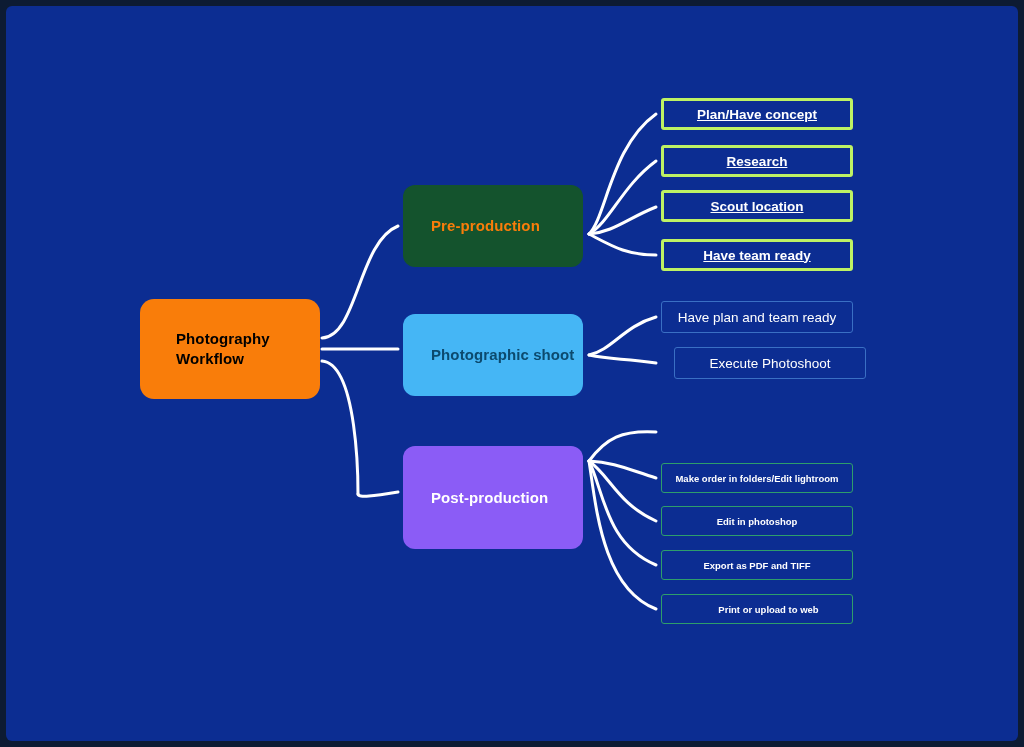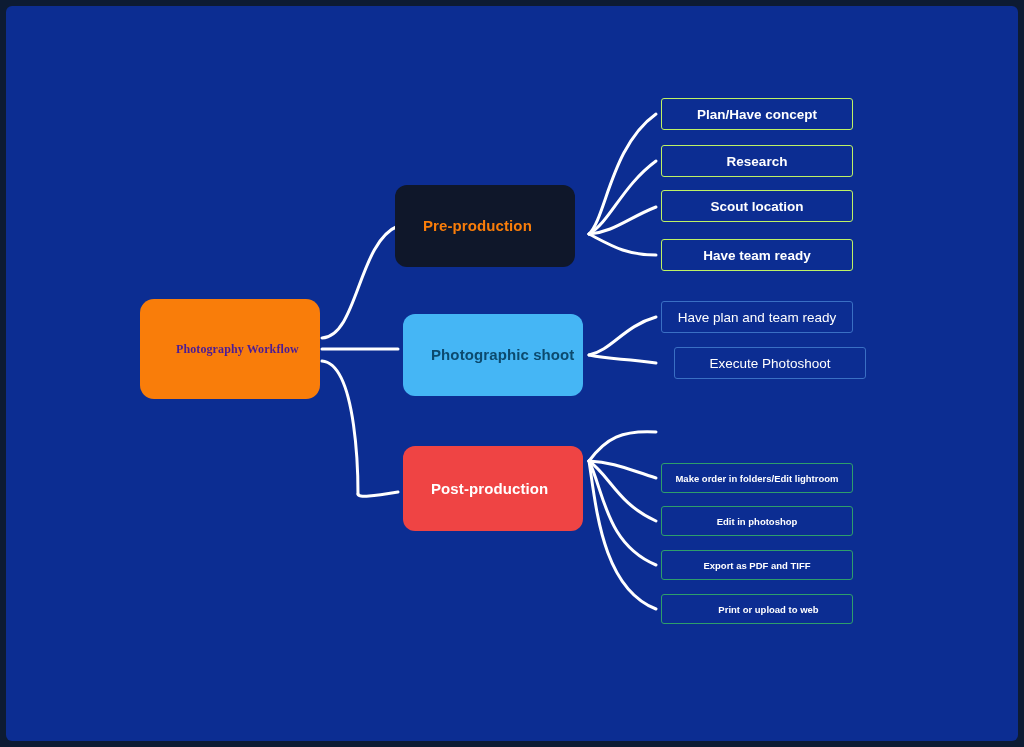--- a/index.html
+++ b/index.html
@@ -57,60 +57,59 @@
   .node-root {
     left: 134px;
     top: 293px;
     width: 180px;
     height: 100px;
     background: #f97d0a;
     border-radius: 14px;
     padding: 0 0 0 36px;
   }
   .node-root .node-label {
-    color: #4c1d95;
-    font-size: 12px;
+    color: #000000;
+    font-size: 15px;
     font-weight: bold;
     line-height: 1.35;
     letter-spacing: .1px;
-    font-family: Liberation Serif, serif;
   }
 
   
   .node-branch {
     width: 180px;
     height: 82px;
     border-radius: 12px;
     padding: 0 0 0 28px;
   }
   .node-branch .node-label {
     font-size: 15px;
     font-weight: bold;
     line-height: 1.32;
     letter-spacing: .1px;
   }
   .node-pre {
-    left: 389px;
+    left: 397px;
     top: 179px;
-    background: #0f172a;
+    background: #14532d;
   }
   .node-pre .node-label { color: #f97d0a; }
 
   .node-shoot {
     left: 397px;
     top: 308px;
     background: #45b6f5;
   }
   .node-shoot .node-label { color: #0c4a6e; }
 
   .node-post {
     left: 397px;
     top: 440px;
-    background: #ef4444;
-    height: 85px;
+    background: #8b5cf6;
+    height: 103px;
   }
   .node-post .node-label { color: #ffffff; }
 
   
   .leaf {
     position: absolute;
     left: 655px;
     width: 192px;
     box-sizing: border-box;
     display: flex;
@@ -123,23 +122,24 @@
   }
   .leaf .leaf-label {
     display: block;
     width: 100%;
     padding: 0 8px;
     box-sizing: border-box;
   }
 
   .leaf-g1 {
     height: 32px;
-    border: 1px solid #bef264;
+    border: 3px solid #bef264;
     font-size: 13.5px;
     font-weight: bold;
+    text-decoration: underline;
   }
   .leaf-g2 {
     height: 32px;
     border: 1px solid #3a6fc4;
     font-size: 13.5px;
     font-weight: normal;
   }
   .leaf-g3 {
     height: 30px;
     border: 1px solid #2e9e6b;

